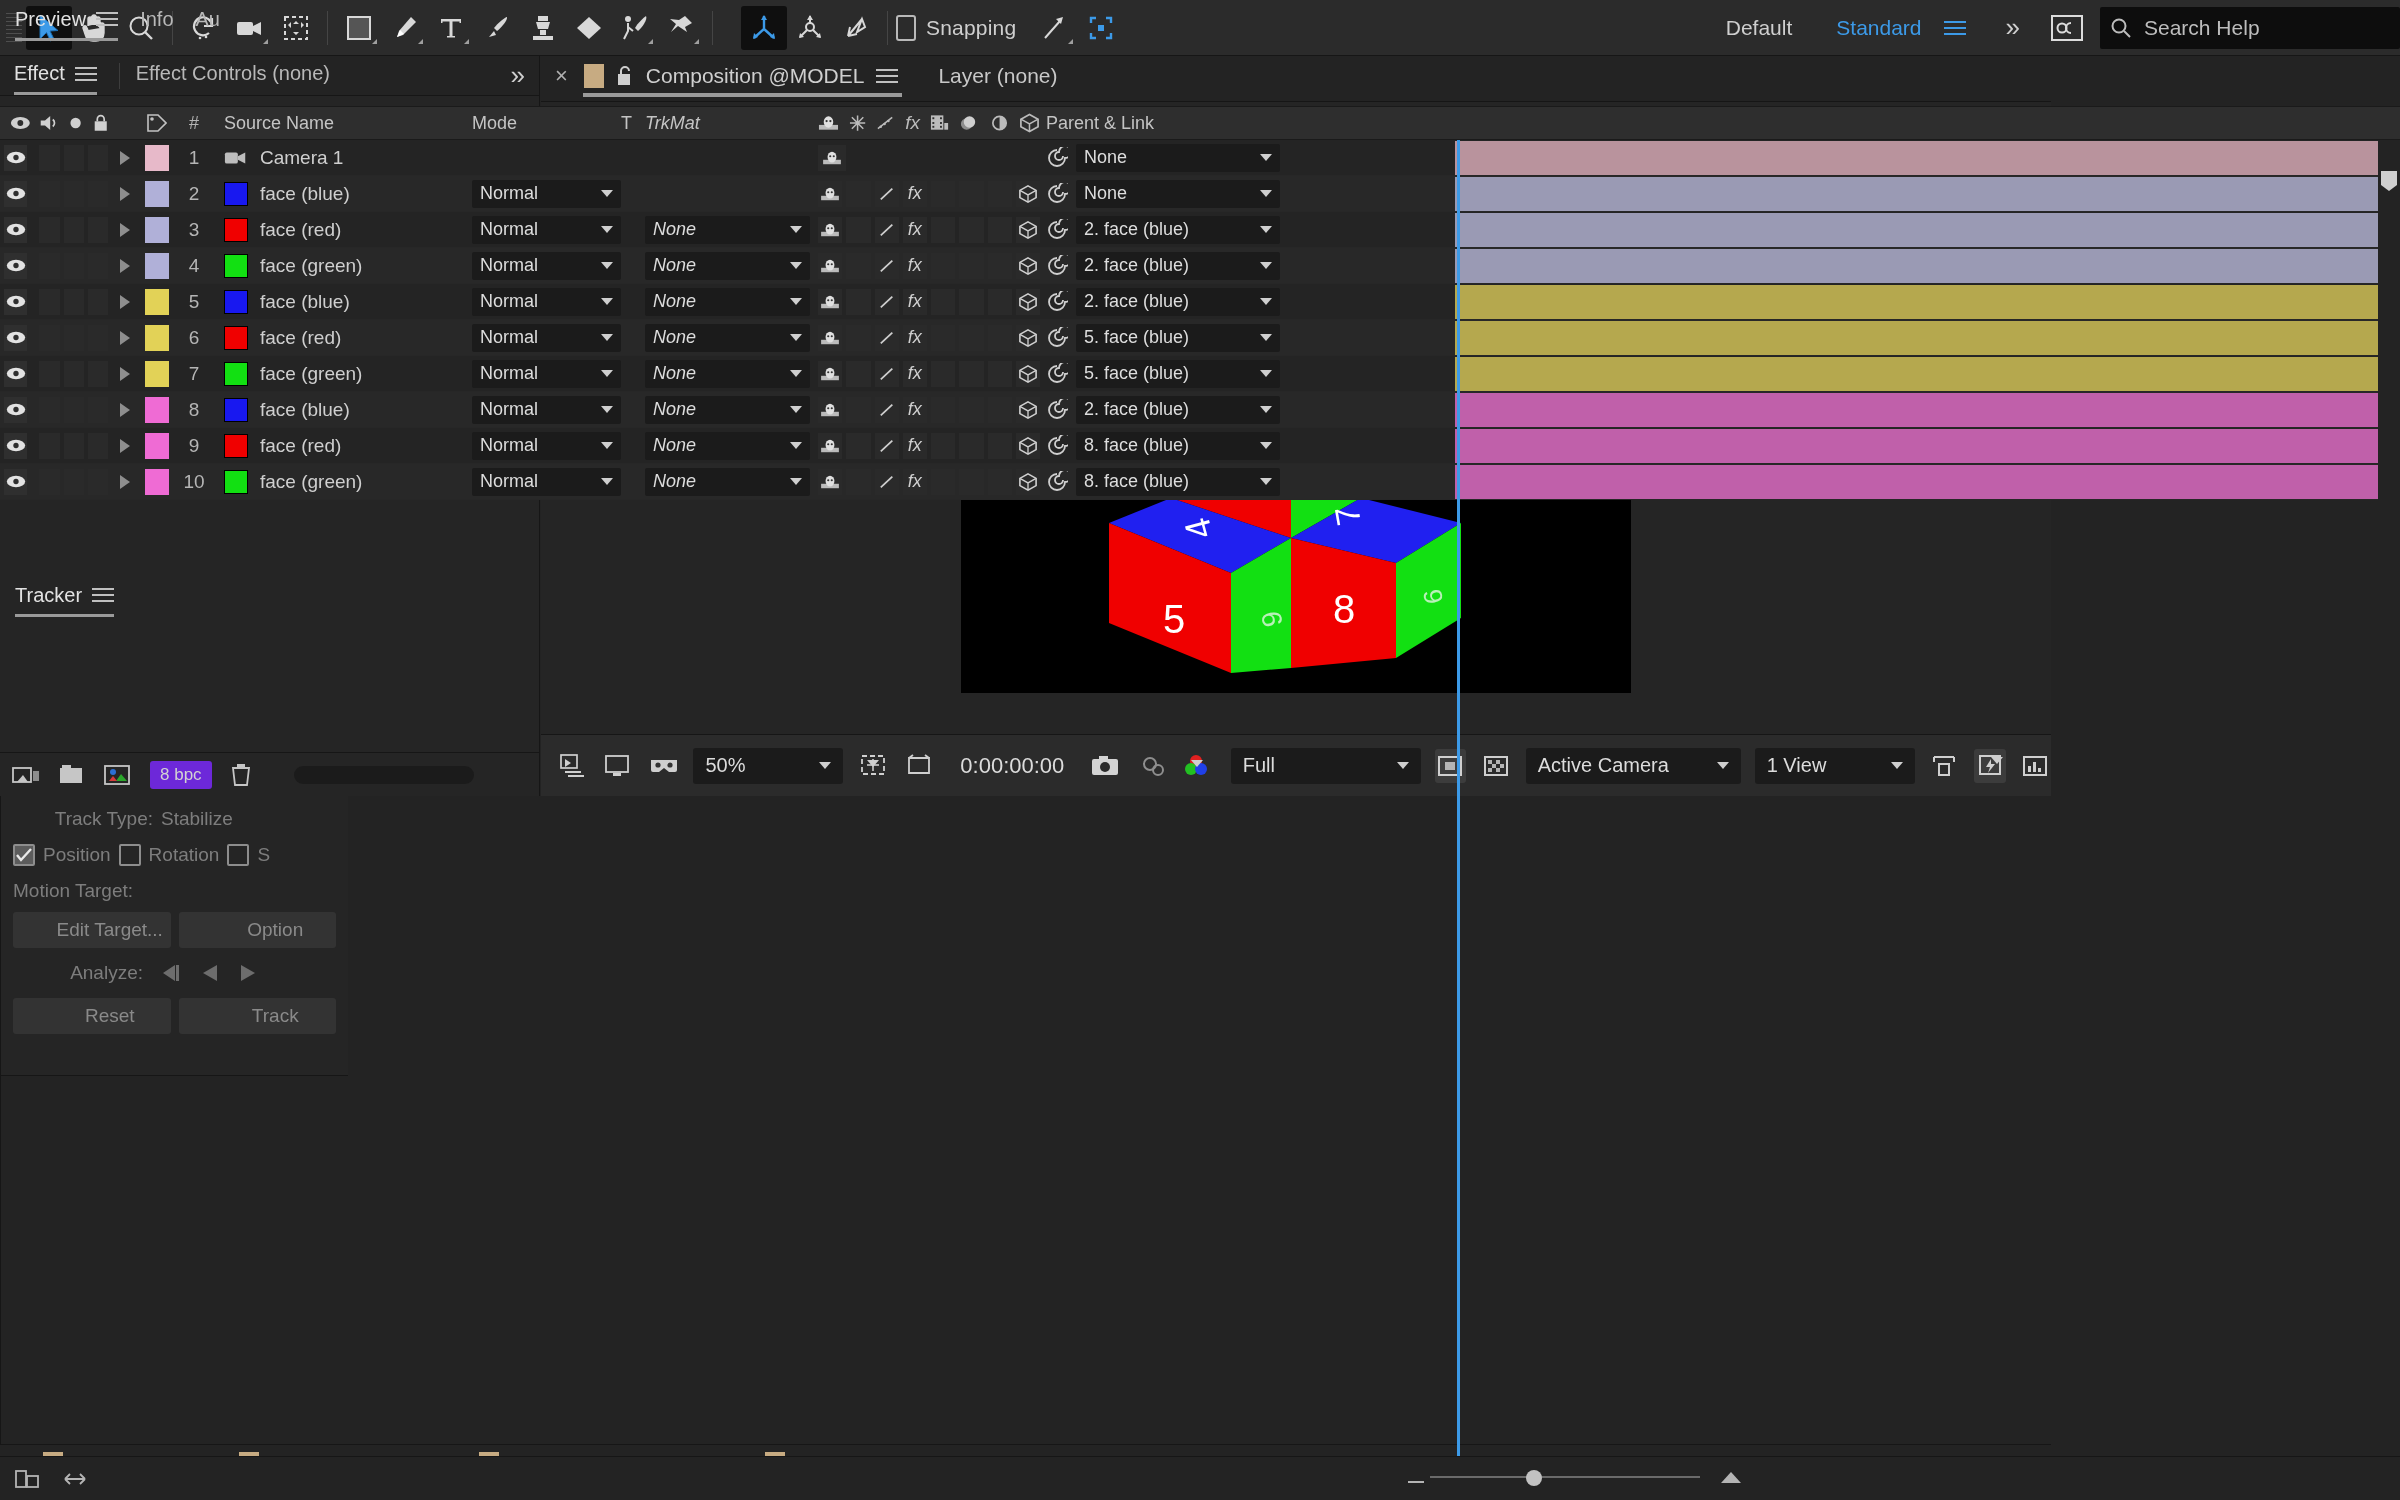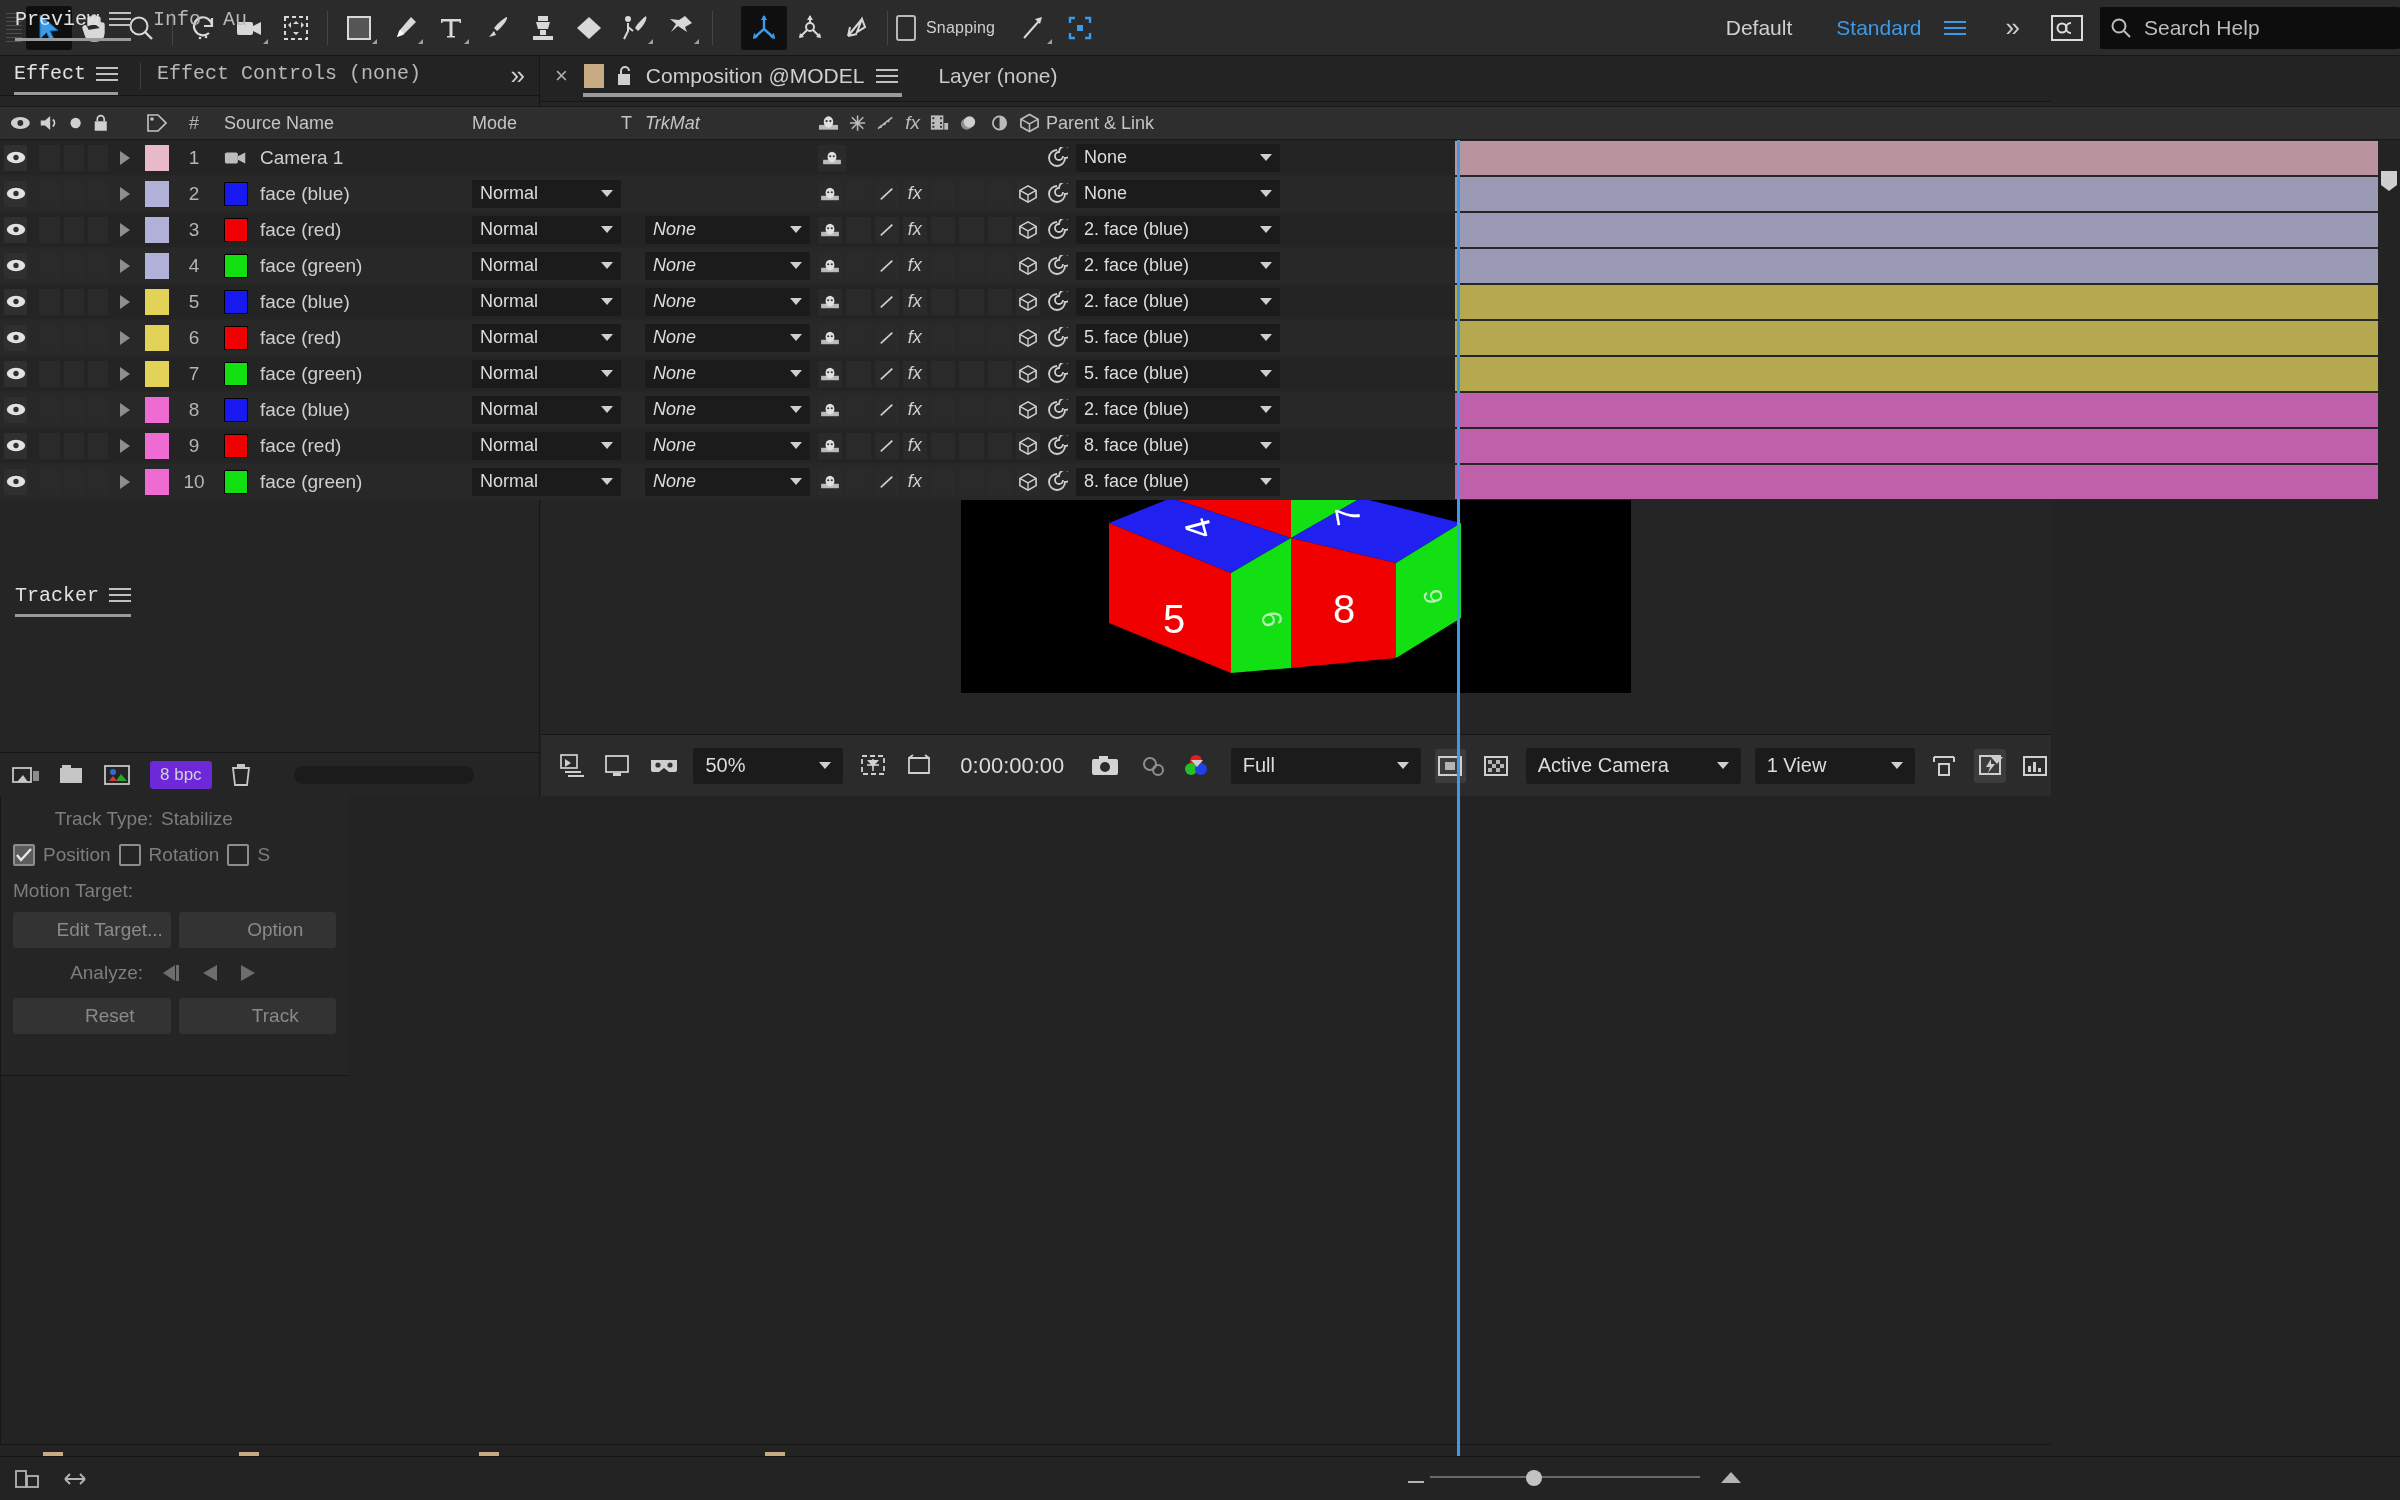--- a/index.html
+++ b/index.html
@@ -23,39 +23,39 @@
      background: repeating-linear-gradient(to bottom, #6a6a6a 0 1px, transparent 1px 4px);
      opacity: .55; }
   .tb-btn { width: 46px; height: 44px; display:flex; align-items:center; justify-content:center;
      position: relative; border-radius: 3px; }
   .tb-btn.sel { background: #0f0f0f; }
   .tb-sep { width: 1px; height: 34px; background: #454545; margin: 0 8px; }
   .tb-ico { display:block; }
   .corner { position:absolute; right:5px; bottom:6px; width:0;height:0;
      border-left:5px solid transparent; border-bottom:5px solid #b4b4b4; opacity:.85;}
   .snap-box { width: 20px; height: 26px; border: 2px solid #b9b9b9; border-radius: 3px; }
-  .tb-label { font-size: 16px; color: #cfcfcf; margin-left: 10px; letter-spacing:.2px;}
+  .tb-label { font-size: 21px; color: #cfcfcf; margin-left: 10px; letter-spacing:.2px;}
   .ws-item { font-size: 21px; color: #cfcfcf; margin: 0 22px; }
   .ws-item.active { color: #3c9ae8; }
   .ham { display:inline-block; width:22px; }
   .ham i { display:block; height:2px; background:#3c9ae8; margin:4px 0; }
   .ham.gray i { background:#c0c0c0; }
   .chev2 { font-size: 26px; color:#cfcfcf; }
   .searchhelp {
     height: 42px; background: #0d0d0d; border-radius: 2px; display:flex;
     align-items:center; padding: 0 10px; min-width: 300px; margin-left: 10px;
   }
   .searchhelp span { font-size: 21px; color: #bdbdbd; margin-left: 12px; }
 
   
   .panel { position:absolute; background:#252525; }
   .panel-tabs { height: 40px; display:flex; align-items:center; background:#232323;
      border-bottom: 1px solid #161616; padding-left: 14px; }
   .ptab { font-size: 20px; color:#b8b8b8; margin-right: 22px; position:relative; white-space:nowrap;
-     display:flex; align-items:center; gap:10px; padding-bottom:4px;font-family:Liberation Mono, monospace;}
+     display:flex; align-items:center; gap:10px; padding-bottom:4px;}
   .ptab.active { color:#e2e2e2; }
   .ptab.active::after { content:""; position:absolute; left:0; right:0; bottom:-6px; height:3px; background:#9a9a9a;}
   .vsep { width:1px; height:26px; background:#3d3d3d; margin-right:16px; }
 
   
   #project-panel { left:0; top:56px; width:540px; height:740px; background:#252525;
      border-right:1px solid #161616; }
   .proj-head { display:flex; padding: 14px 14px 4px 14px; }
   .proj-thumb { width: 200px; height: 118px; background:#050505; border:1px solid #111;
      position:relative; overflow:hidden; flex:none;}

